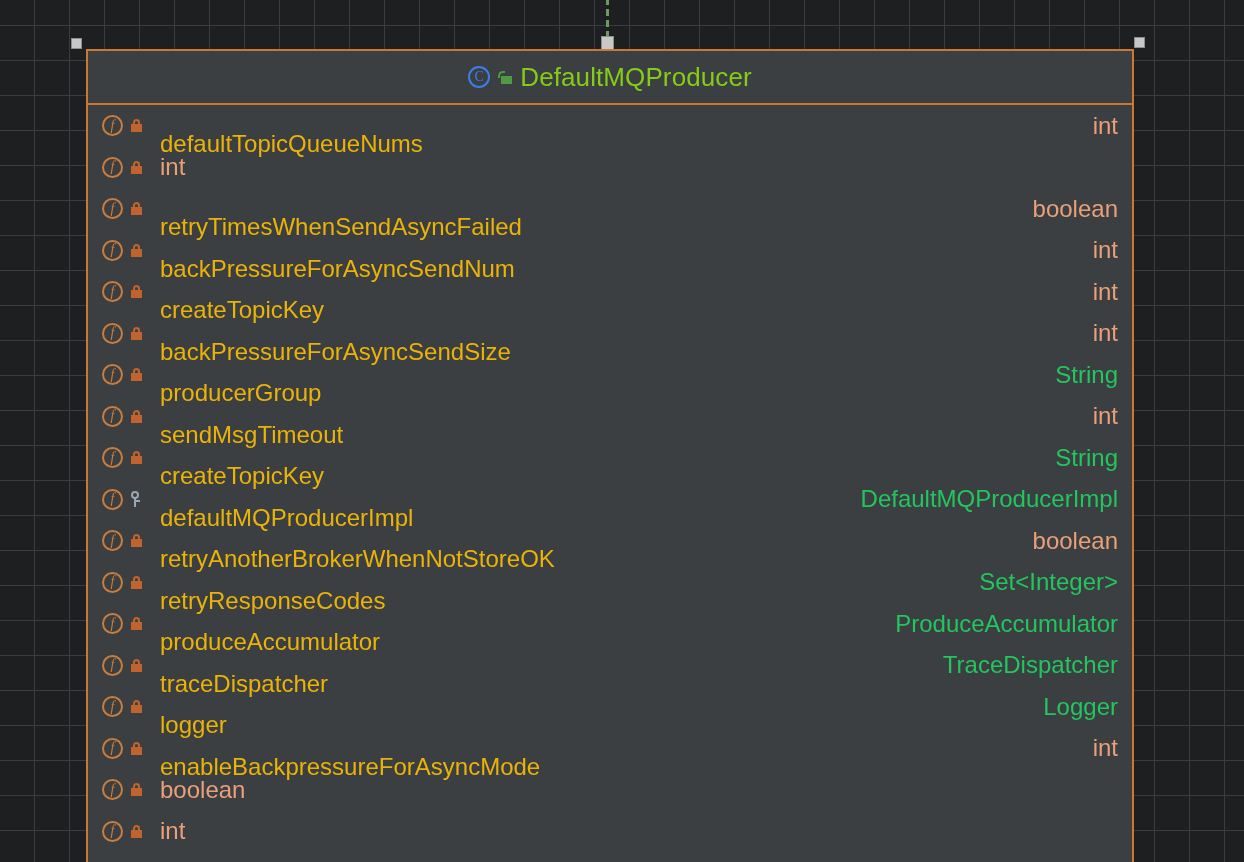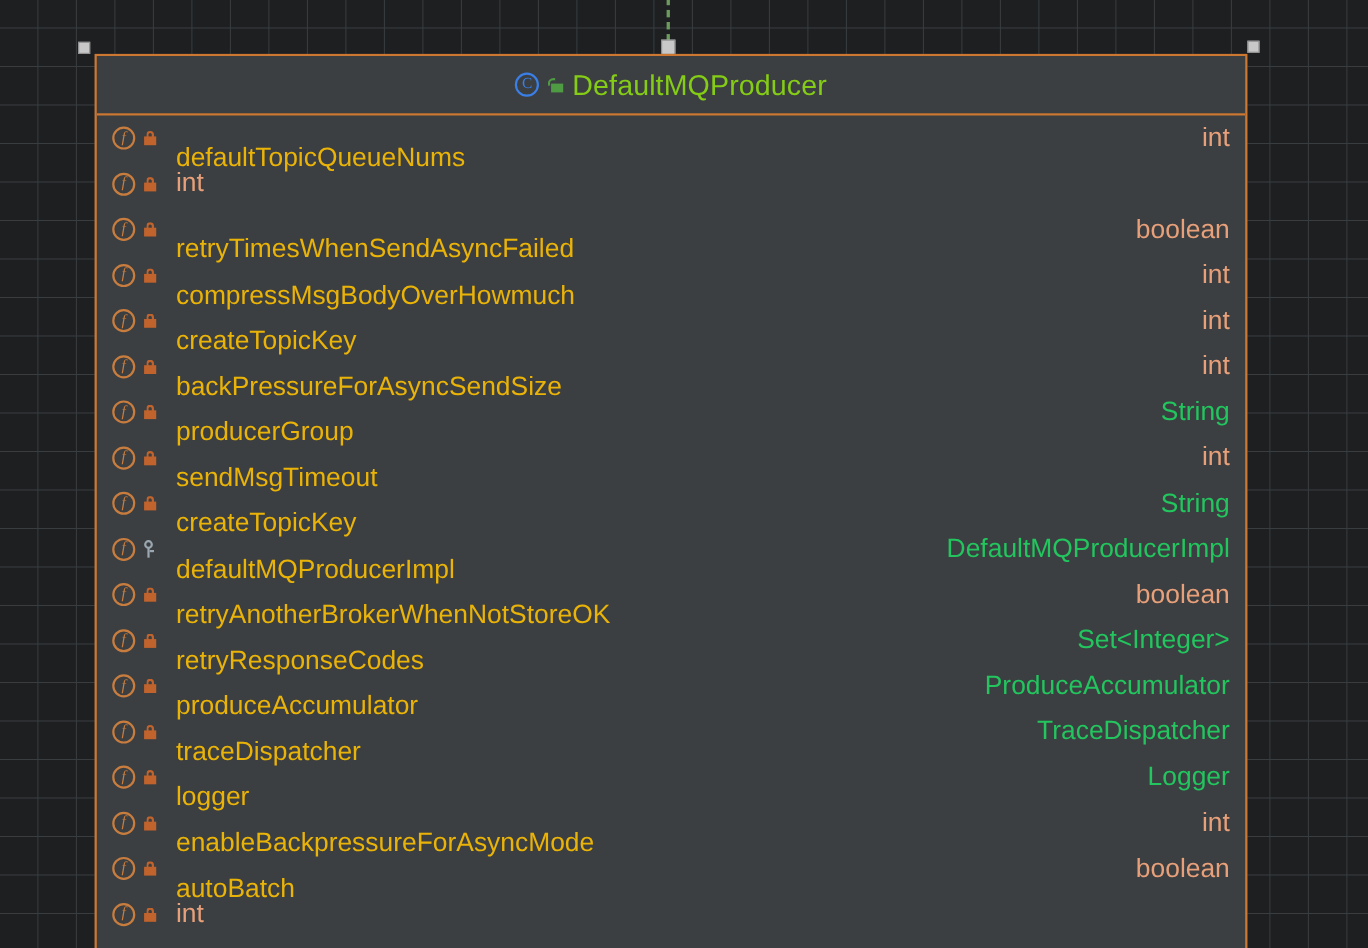--- a/index.html
+++ b/index.html
@@ -301,21 +301,21 @@
           <div class="member-type primitive">boolean</div>
         </div>
         <div class="member-row">
           <div class="row-icons">
             <span class="icon-field-f">f</span>
             <span class="icon-lock-private">
               <span class="shackle"></span>
               <span class="body"></span>
             </span>
           </div>
-          <div class="member-name">compressMsgBodyOverHowmuch</div>
+          <div class="member-name">backPressureForAsyncSendNum</div>
           <div class="member-type primitive">int</div>
         </div>
         <div class="member-row">
           <div class="row-icons">
             <span class="icon-field-f">f</span>
             <span class="icon-lock-private">
               <span class="shackle"></span>
               <span class="body"></span>
             </span>
           </div>
@@ -445,21 +445,20 @@
           <div class="member-type primitive">int</div>
         </div>
         <div class="member-row">
           <div class="row-icons">
             <span class="icon-field-f">f</span>
             <span class="icon-lock-private">
               <span class="shackle"></span>
               <span class="body"></span>
             </span>
           </div>
-          <div class="member-name">autoBatch</div>
           <div class="member-type primitive">boolean</div>
         </div>
         <div class="member-row">
           <div class="row-icons">
             <span class="icon-field-f">f</span>
             <span class="icon-lock-private">
               <span class="shackle"></span>
               <span class="body"></span>
             </span>
           </div>

